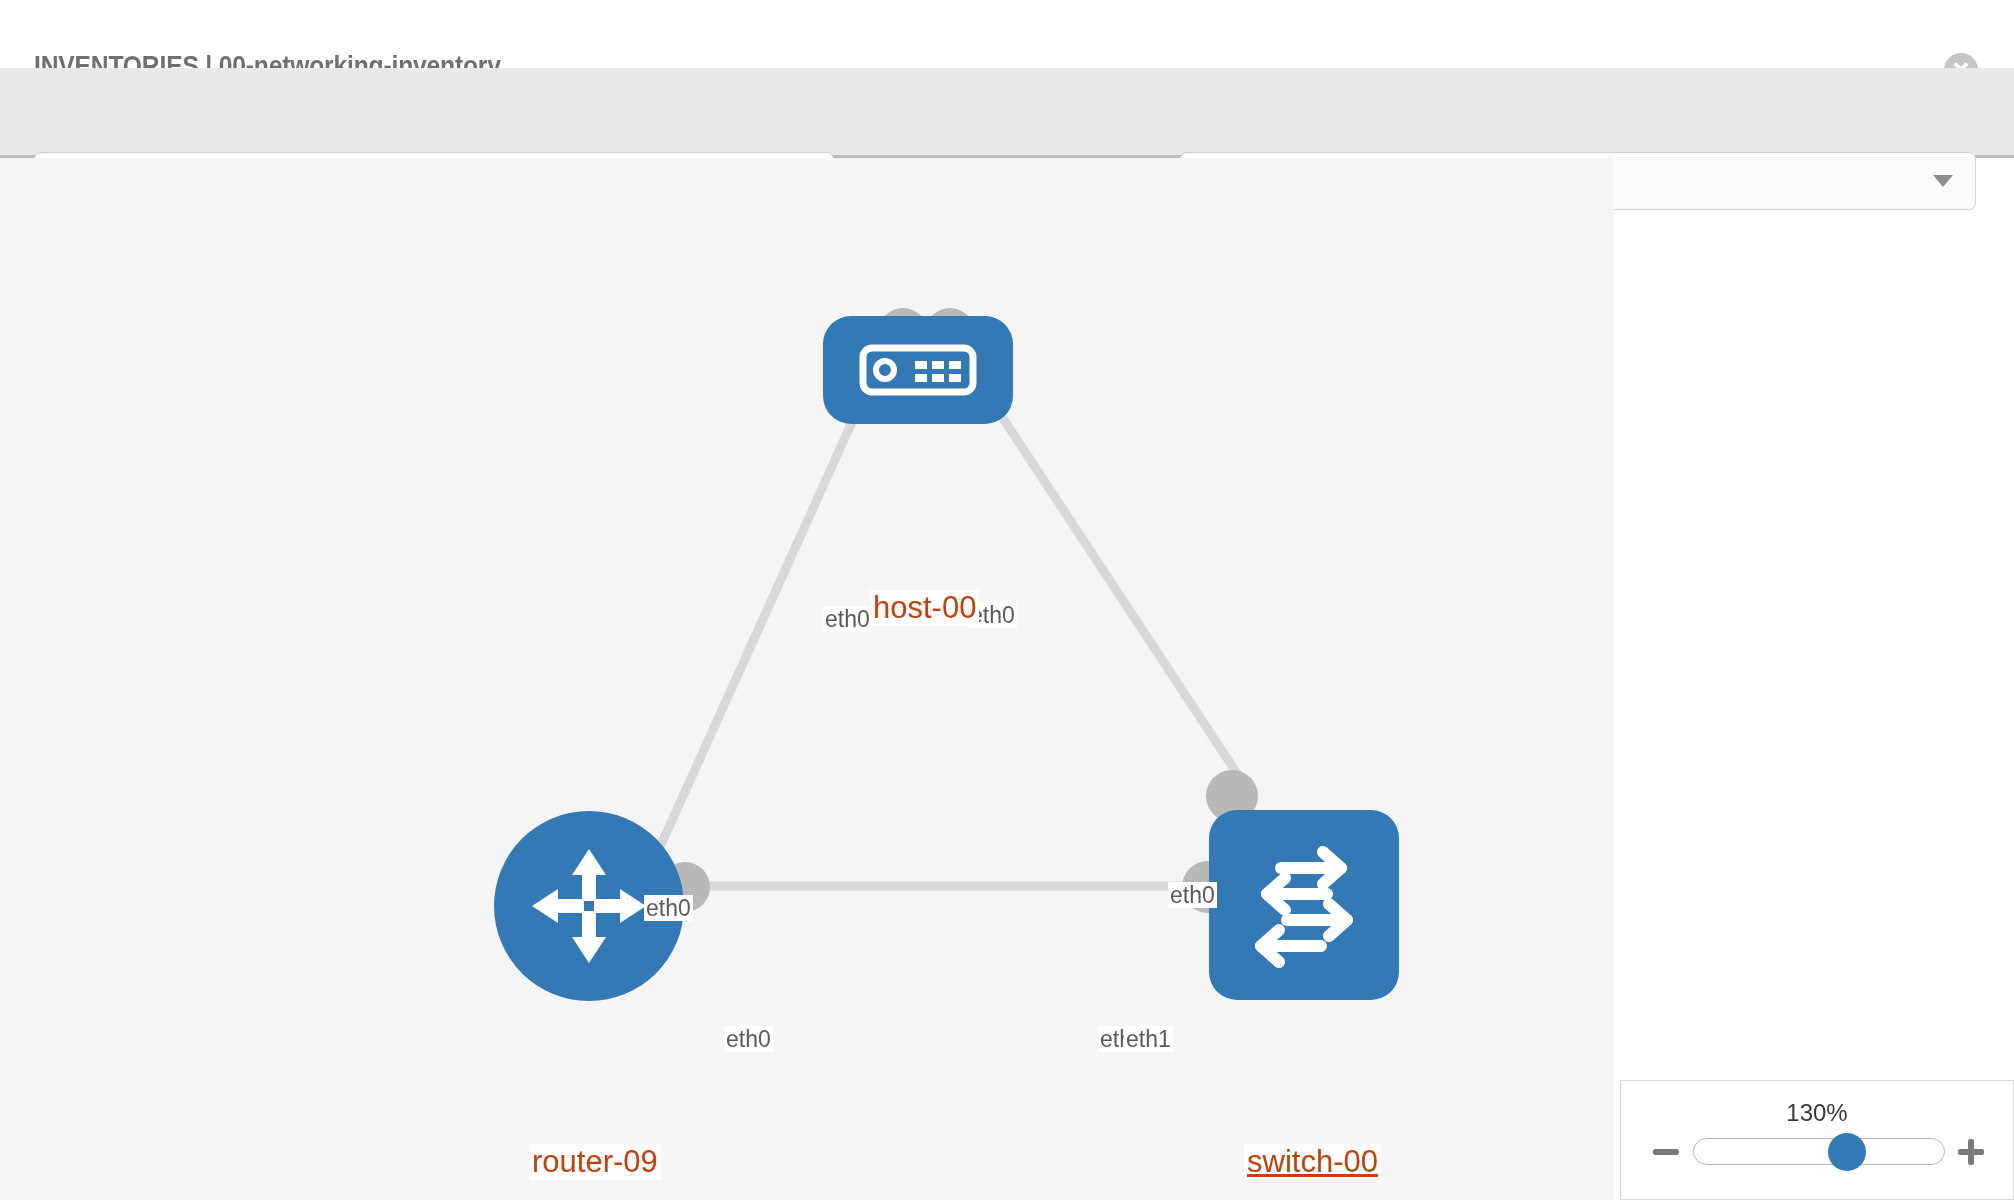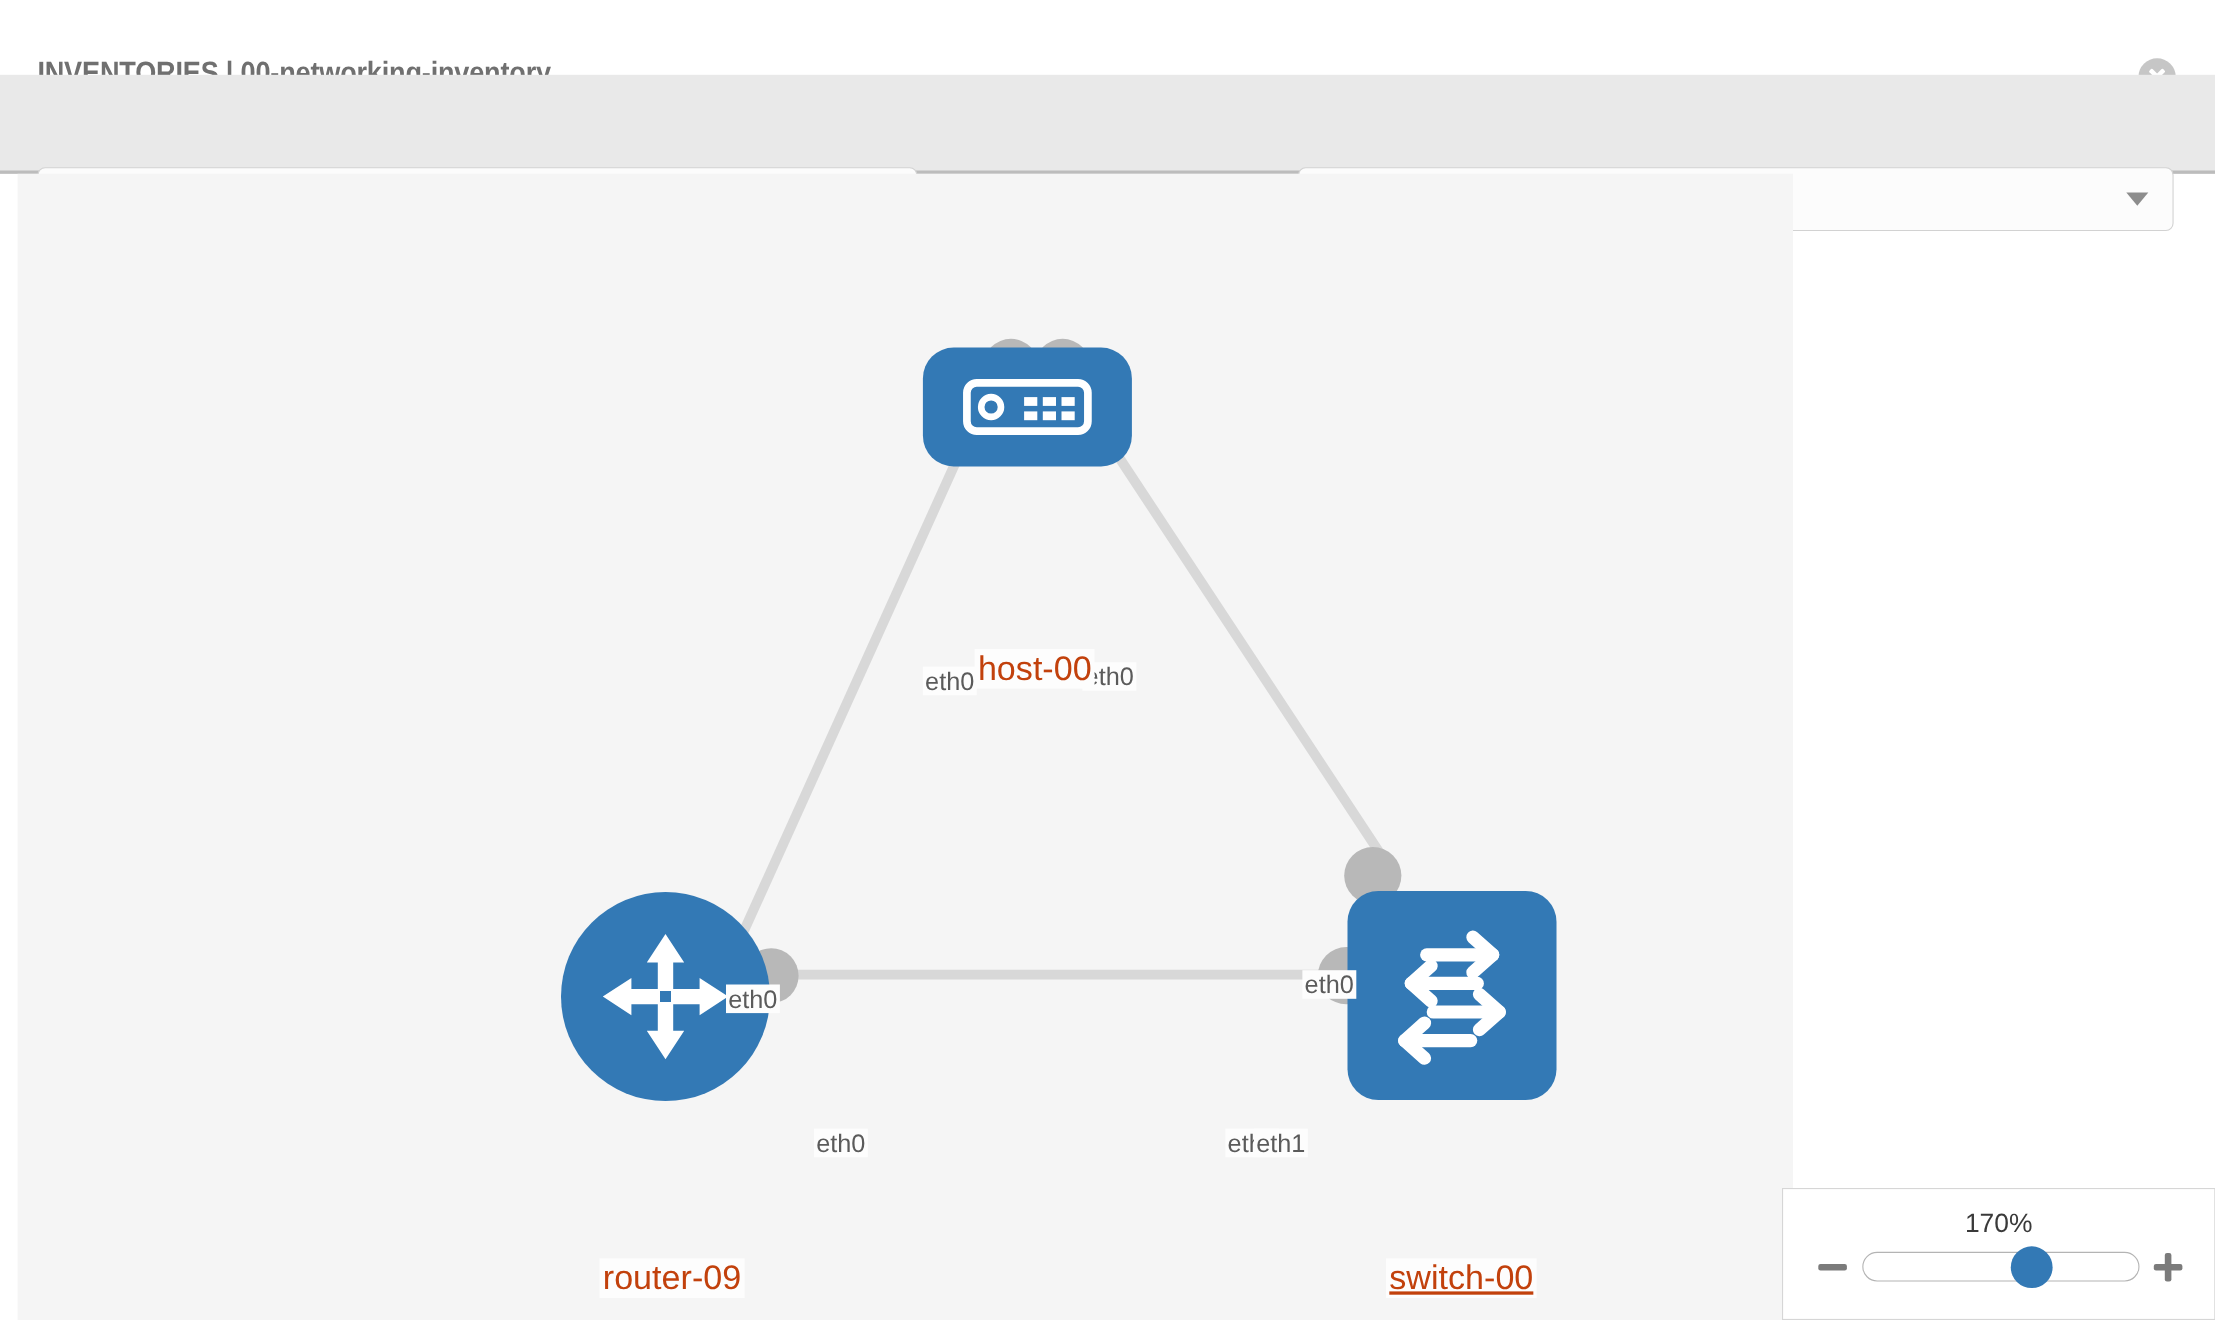--- a/index.html
+++ b/index.html
@@ -107,21 +107,21 @@
     position: absolute;
     cursor: pointer;
     color: #8b949c;
   }
   #wrench-icon { left: 1046px; top: 94px; width: 40px; height: 40px; }
   #key-icon    { left: 1114px; top: 94px; width: 40px; height: 40px; }
 
   
   #topology-canvas {
     position: absolute;
-    left: 16px; top: 158px;
+    left: 0; top: 158px;
     width: 1614px;
     height: 1042px;
     background: #f5f5f5;
     overflow: hidden;
   }
   #topology-svg {
     position: absolute;
     left: 0; top: 0;
     width: 2014px;
     height: 1042px;
@@ -366,21 +366,21 @@
 
   <div class="node-label" style="left:870px; top:432px;">host-00</div>
 
   <div class="node-label" style="left:529px; top:986px;">router-09</div>
 
   <div class="node-label" style="left:1244px; top:986px;text-decoration:underline;">switch-00</div>
 
 </div>
 
 <div id="zoom-panel">
-  <div id="zoom-level">170%</div>
+  <div id="zoom-level">130%</div>
 
   <div id="zoom-minus">
     <span class="pm-bar pm-h"></span>
   </div>
 
   <div id="zoom-slider">
     <div id="zoom-handle" style="left: 134px;"></div>
   </div>
 
   <div id="zoom-plus">

